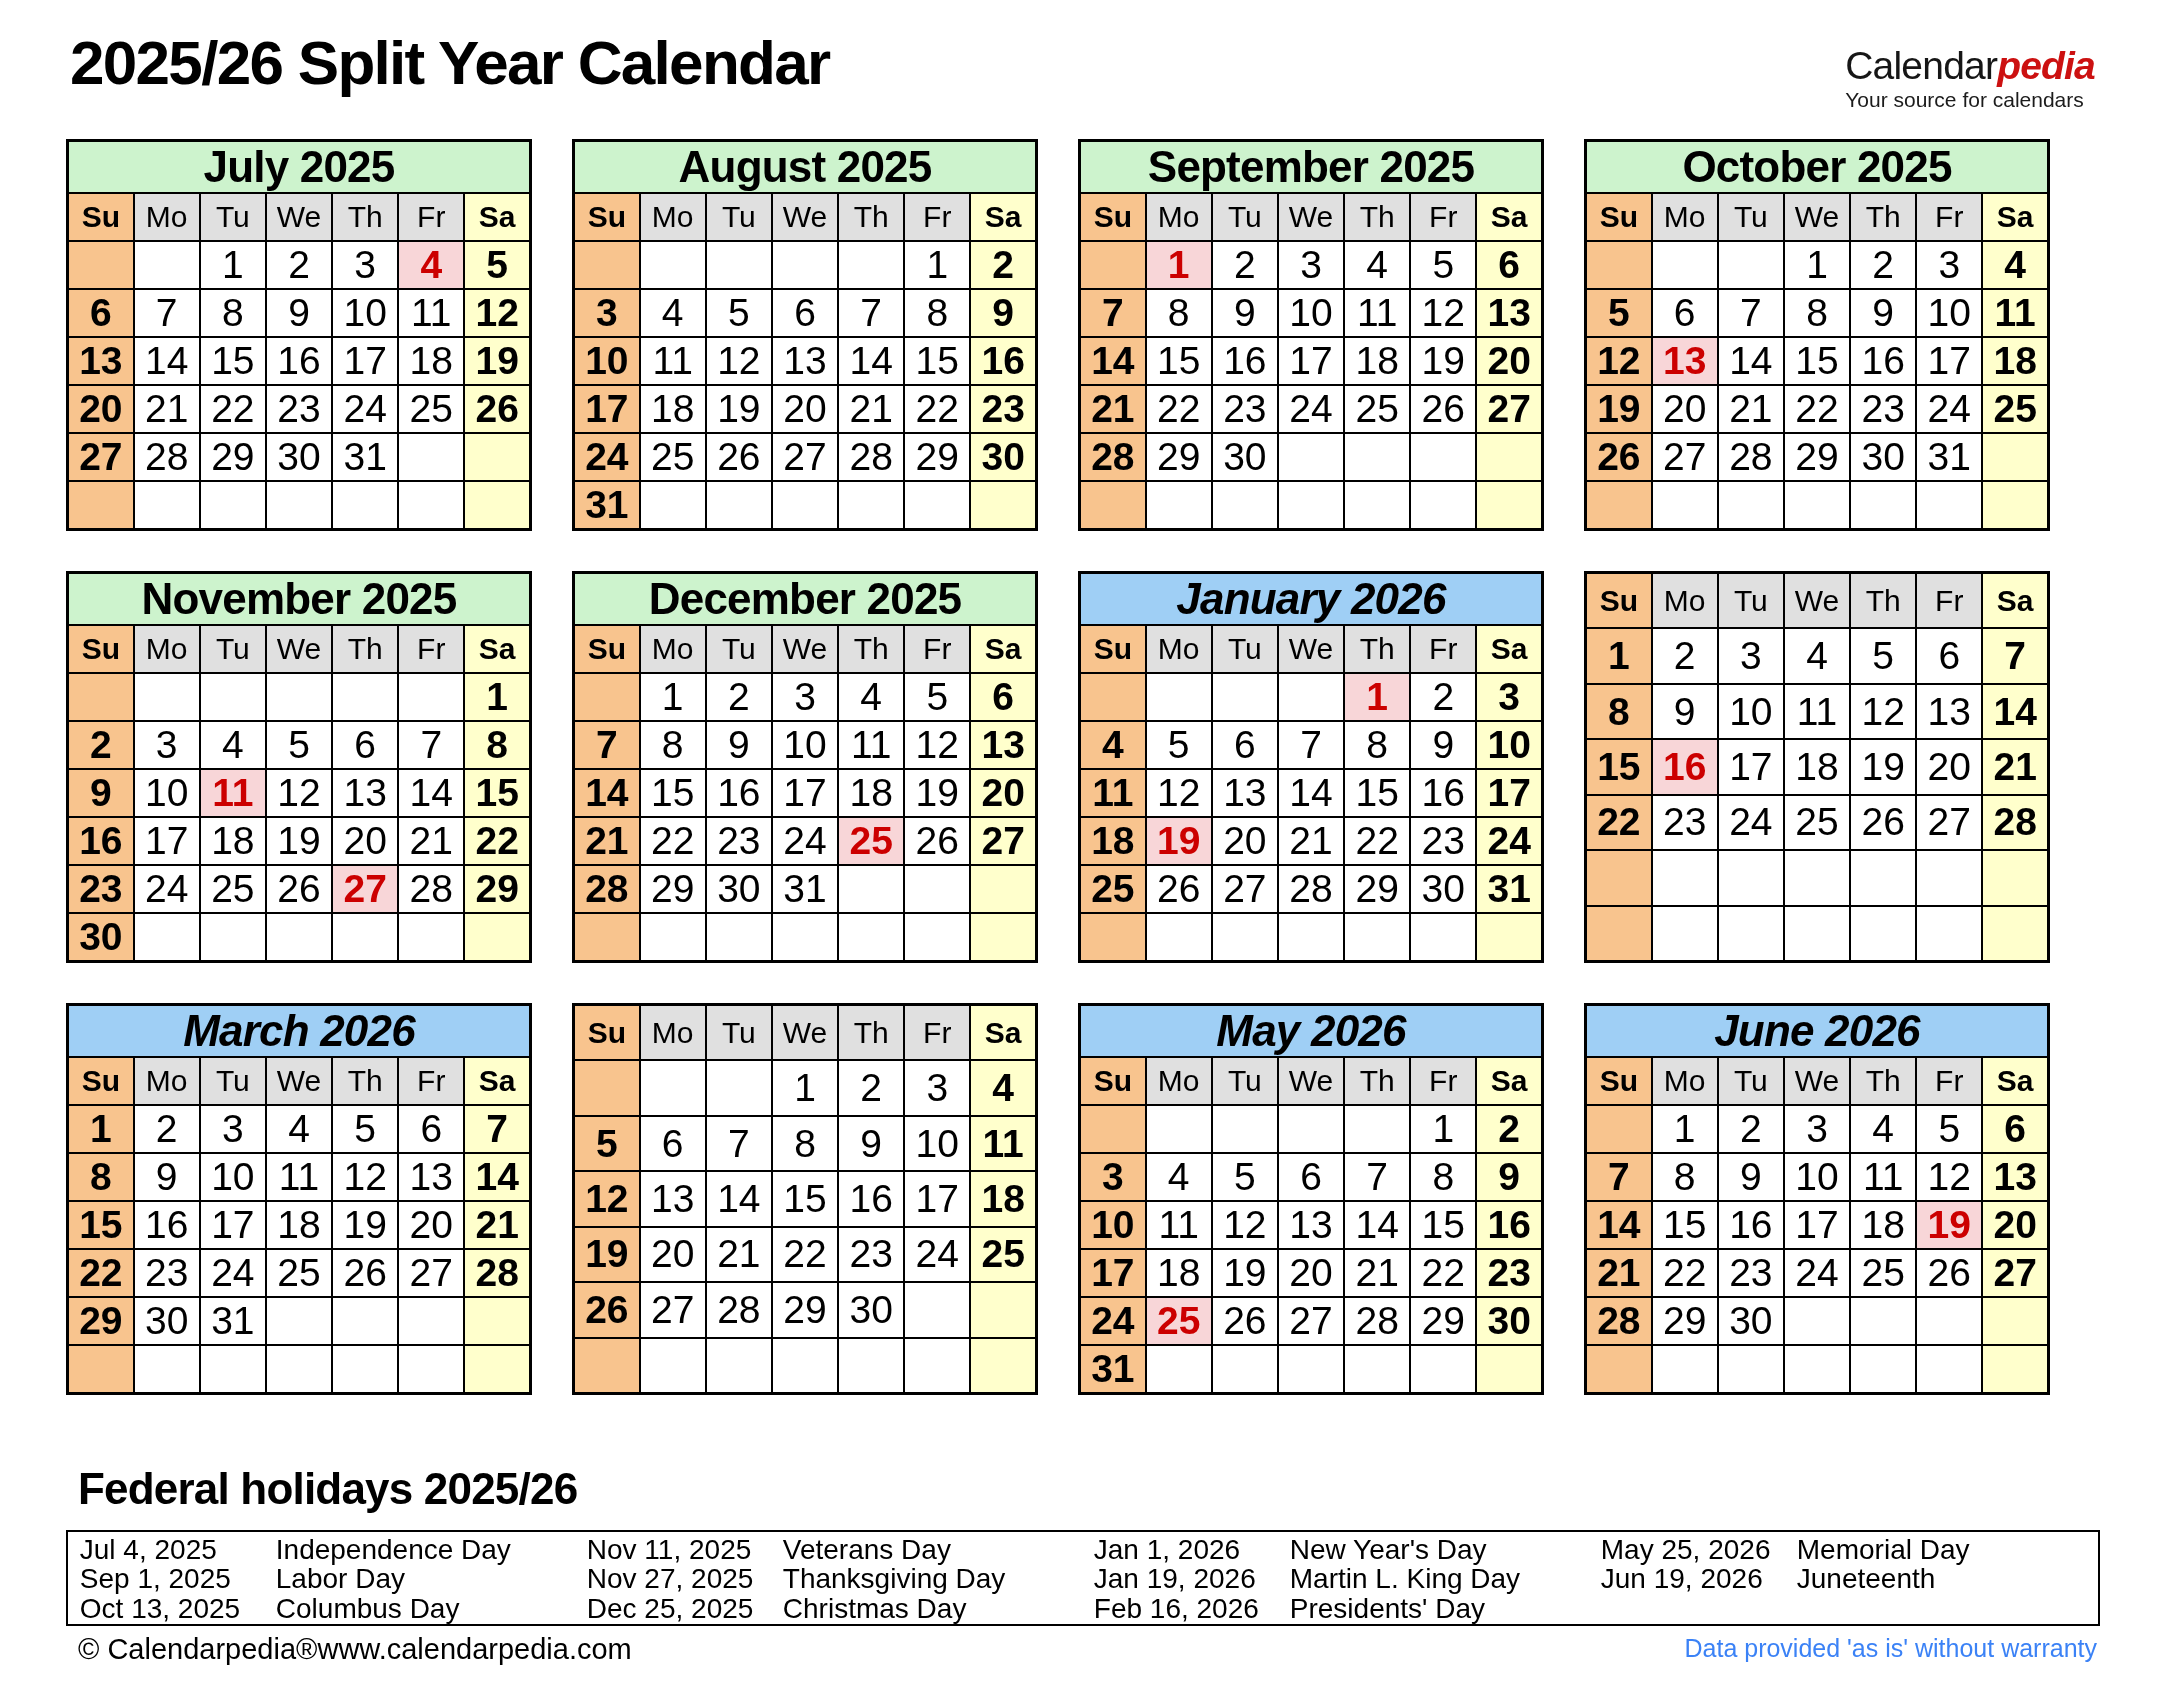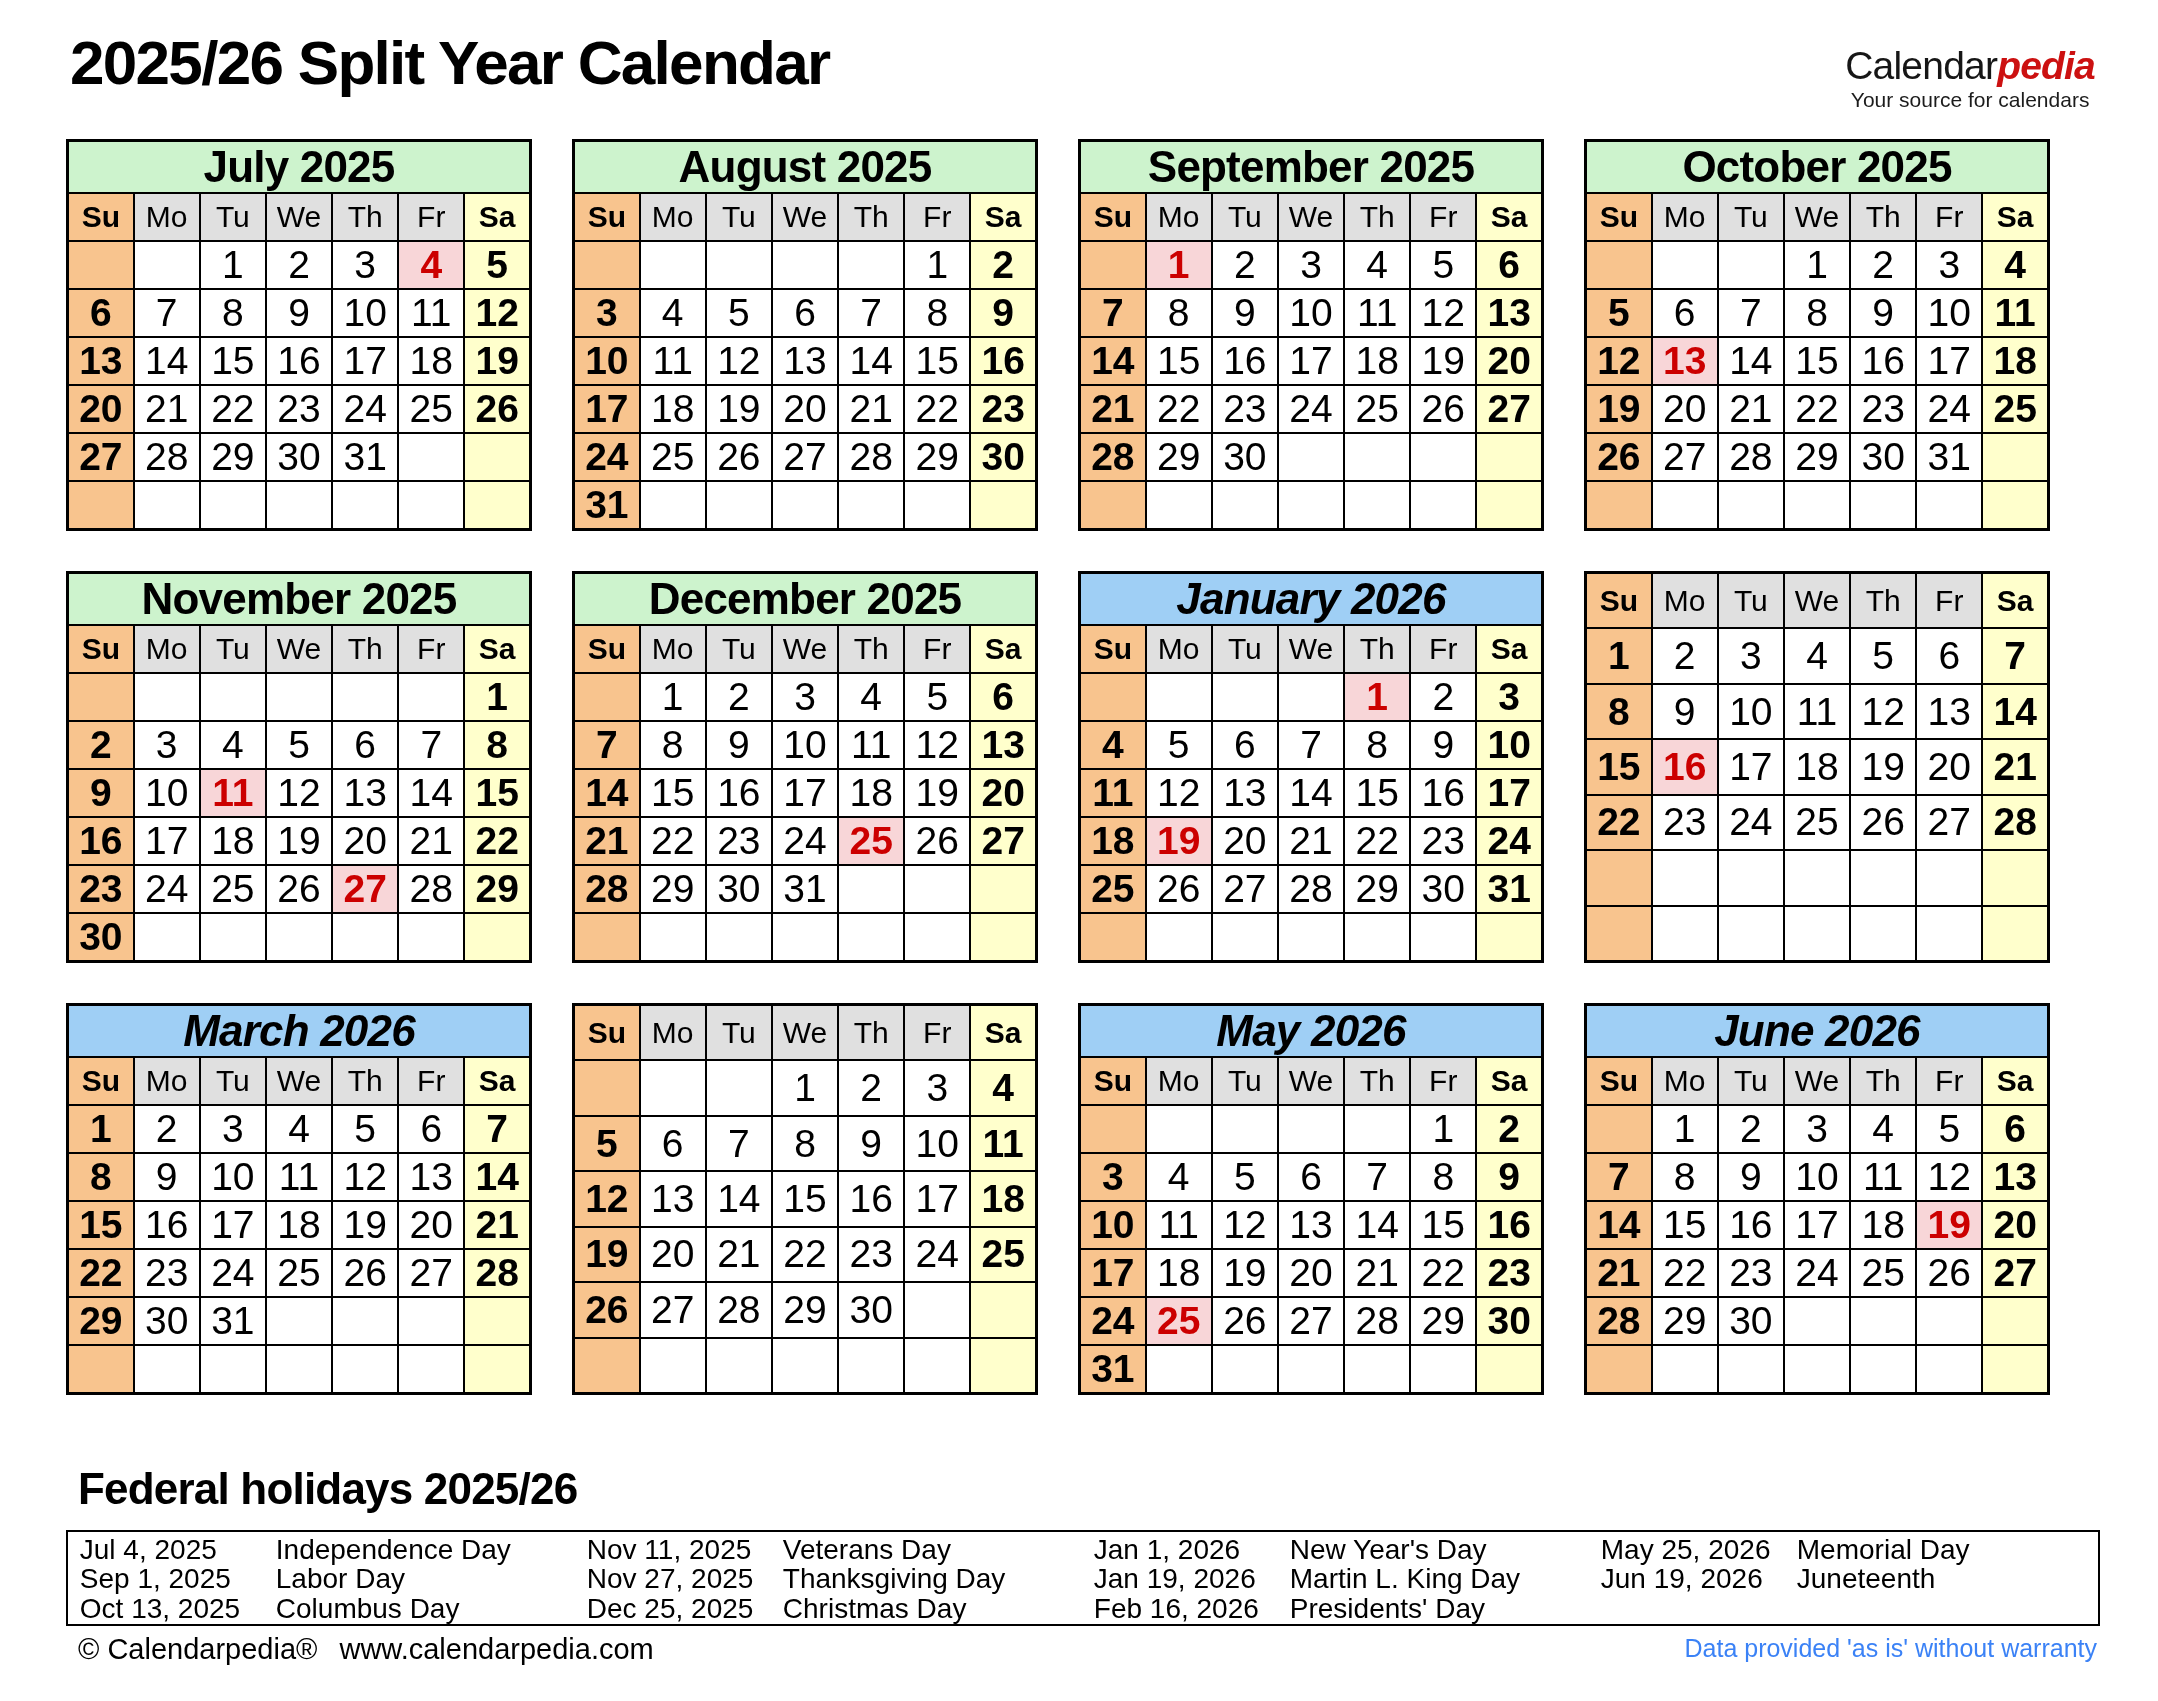--- a/index.html
+++ b/index.html
@@ -6,21 +6,21 @@
   .page {
     position:relative; width:2159px; height:1702px; background:#ffffff;
     font-family:"Liberation Sans", sans-serif; color:#000; overflow:hidden;
   }
 
   
   .title {
     position:absolute; left:62px; top:18.6px; margin:8px;
     font-size:62px; font-weight:bold; letter-spacing:-1.7px; white-space:nowrap;
   }
-  .logo { position:absolute; right:64px; top:46px; text-align:center; line-height:1.05; }
+  .logo { position:absolute; right:64px; top:46px; text-align:left; line-height:1.05; }
   .logo-main { font-size:39px; letter-spacing:-0.8px; }
   .logo-main .lp-black { color:#161616; }
   .logo-main .lp-red { color:#cc1111; font-weight:bold; font-style:italic; }
   .logo-tagline { font-size:21px; color:#1c1c1c; margin-top:2.5px; }
 
   
   .months-grid {
     position:absolute; left:66px; top:139px;
     display:grid; grid-template-columns:repeat(4,466px);
     column-gap:57px; row-gap:55px;gap:40px;
@@ -54,21 +54,21 @@
     border:2.5px solid #000; box-sizing:border-box;
     display:flex; align-items:flex-start; padding:2.5px 0 0 11.8px;
   }
   .hol-col { width:507px; flex:0 0 auto; }
   .hol-row { height:29.5px; line-height:29.5px; white-space:nowrap; }
   .hol-date { display:inline-block; width:196px; font-size:28px; }
   .hol-name { font-size:28px; }
 
   
   .footer-left { position:absolute; left:78px; top:1633px; font-size:29px; white-space:nowrap; }
-  .footer-url { margin-left:22px; }
+  .footer-url { }
   .footer-note { position:absolute; right:62px; top:1634px; font-size:25px; color:#3b82f6; }
 </style>
 </head>
 <body>
 
 <div class="page">
 
   <h1 class="title">2025/26 Split Year Calendar</h1>
 
   <div class="logo">

